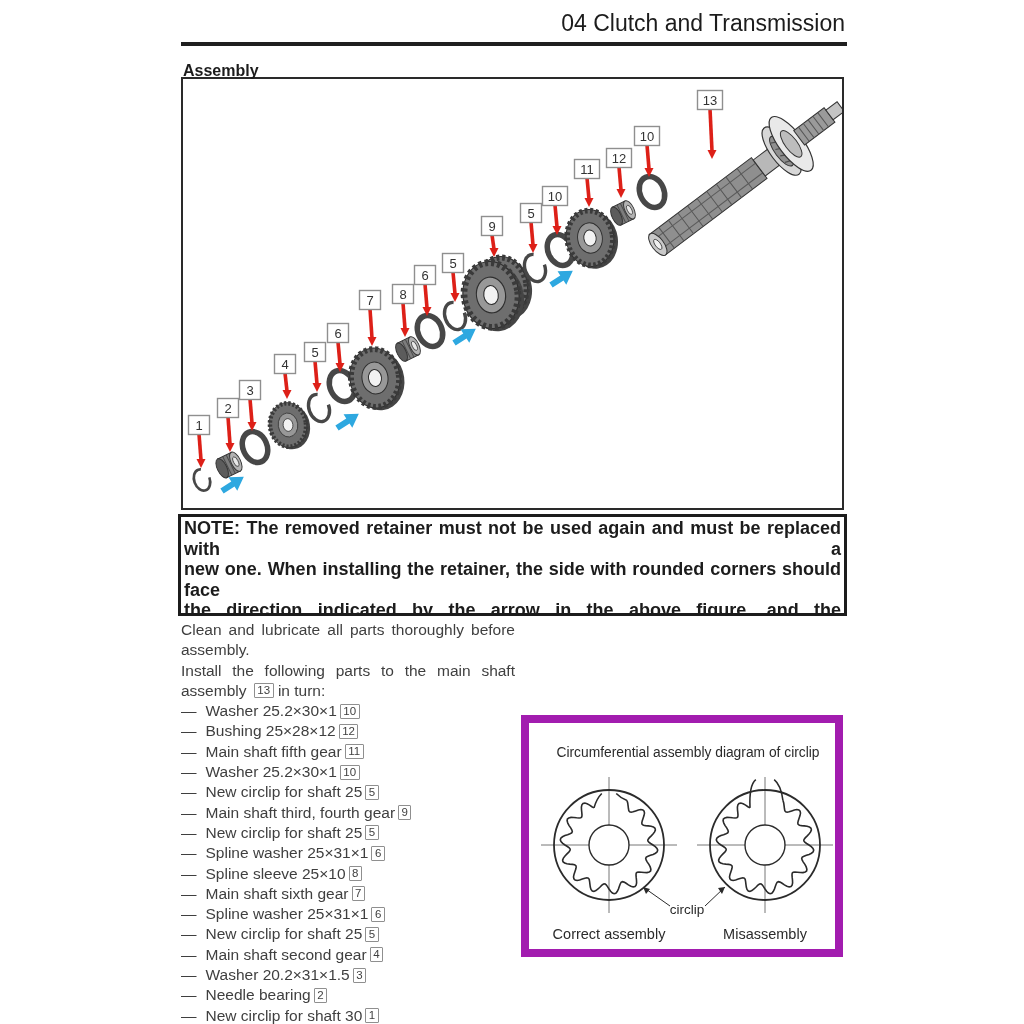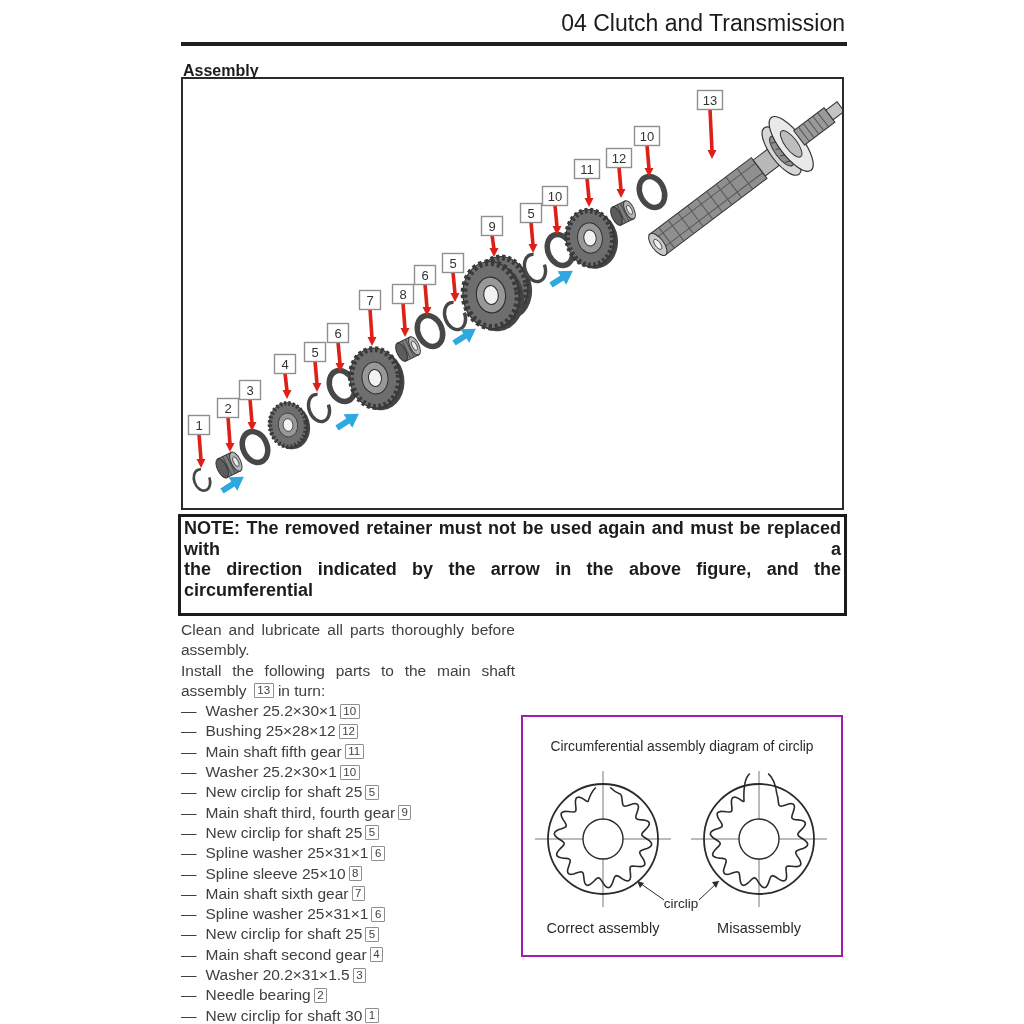--- a/index.html
+++ b/index.html
@@ -31,21 +31,21 @@
   .col{position:absolute;top:620px;left:181px;width:334px;font-size:15.5px;color:#3f3f3f;}
   .col p{margin:0;text-align:justify;line-height:20.3px;}
   .li{line-height:20.3px;white-space:nowrap;}
   .dash{display:inline-block;margin-right:9px;}
   .refbox{display:inline-block;border:1.5px solid #8f8f8f;border-radius:1px;
           font-size:11.5px;line-height:13px;padding:0 2.5px;color:#3f3f3f;
           vertical-align:1.5px;margin-left:3px;background:#fff;}
 
   
   .circ-box{position:absolute;top:715px;left:521px;width:322px;height:242px;
-            border:2px solid #a21caf;box-sizing:border-box;background:#fff;}
+            border:8px solid #a21caf;box-sizing:border-box;background:#fff;}
   .circ-box svg{display:block;}
   text{font-family:"Liberation Sans",sans-serif;}
 </style>
 </head>
 <body>
 
 <div id="page">
 
   <div class="hdr-title">04 Clutch and Transmission</div>
   <div class="hdr-rule"></div>
@@ -258,20 +258,21 @@
           <use href="#barrow" transform="translate(39,412)"></use>
           <use href="#barrow" transform="translate(154,349)"></use>
           <use href="#barrow" transform="translate(271,264)"></use>
           <use href="#barrow" transform="translate(368,206)"></use>
         </g>
     </svg>
   </div>
 
   <div class="note-box" id="note-box">
       <div class="note-line">NOTE: The removed retainer must not be used again and must be replaced with a</div>
+      <div class="note-line">new one. When installing the retainer, the side with rounded corners should face</div>
       <div class="note-line">the direction indicated by the arrow in the above figure, and the circumferential</div>
       <div class="note-line last">retainer is fully installed in the slot.</div>
     </div>
 
   <div class="col">
     <p>Clean and lubricate all parts thoroughly before assembly.</p>
     <p><span>Install the following parts to the main shaft assembly</span>
       <span class="refbox">13</span>
       <span>in turn:</span></p>
     <div id="parts-list">

